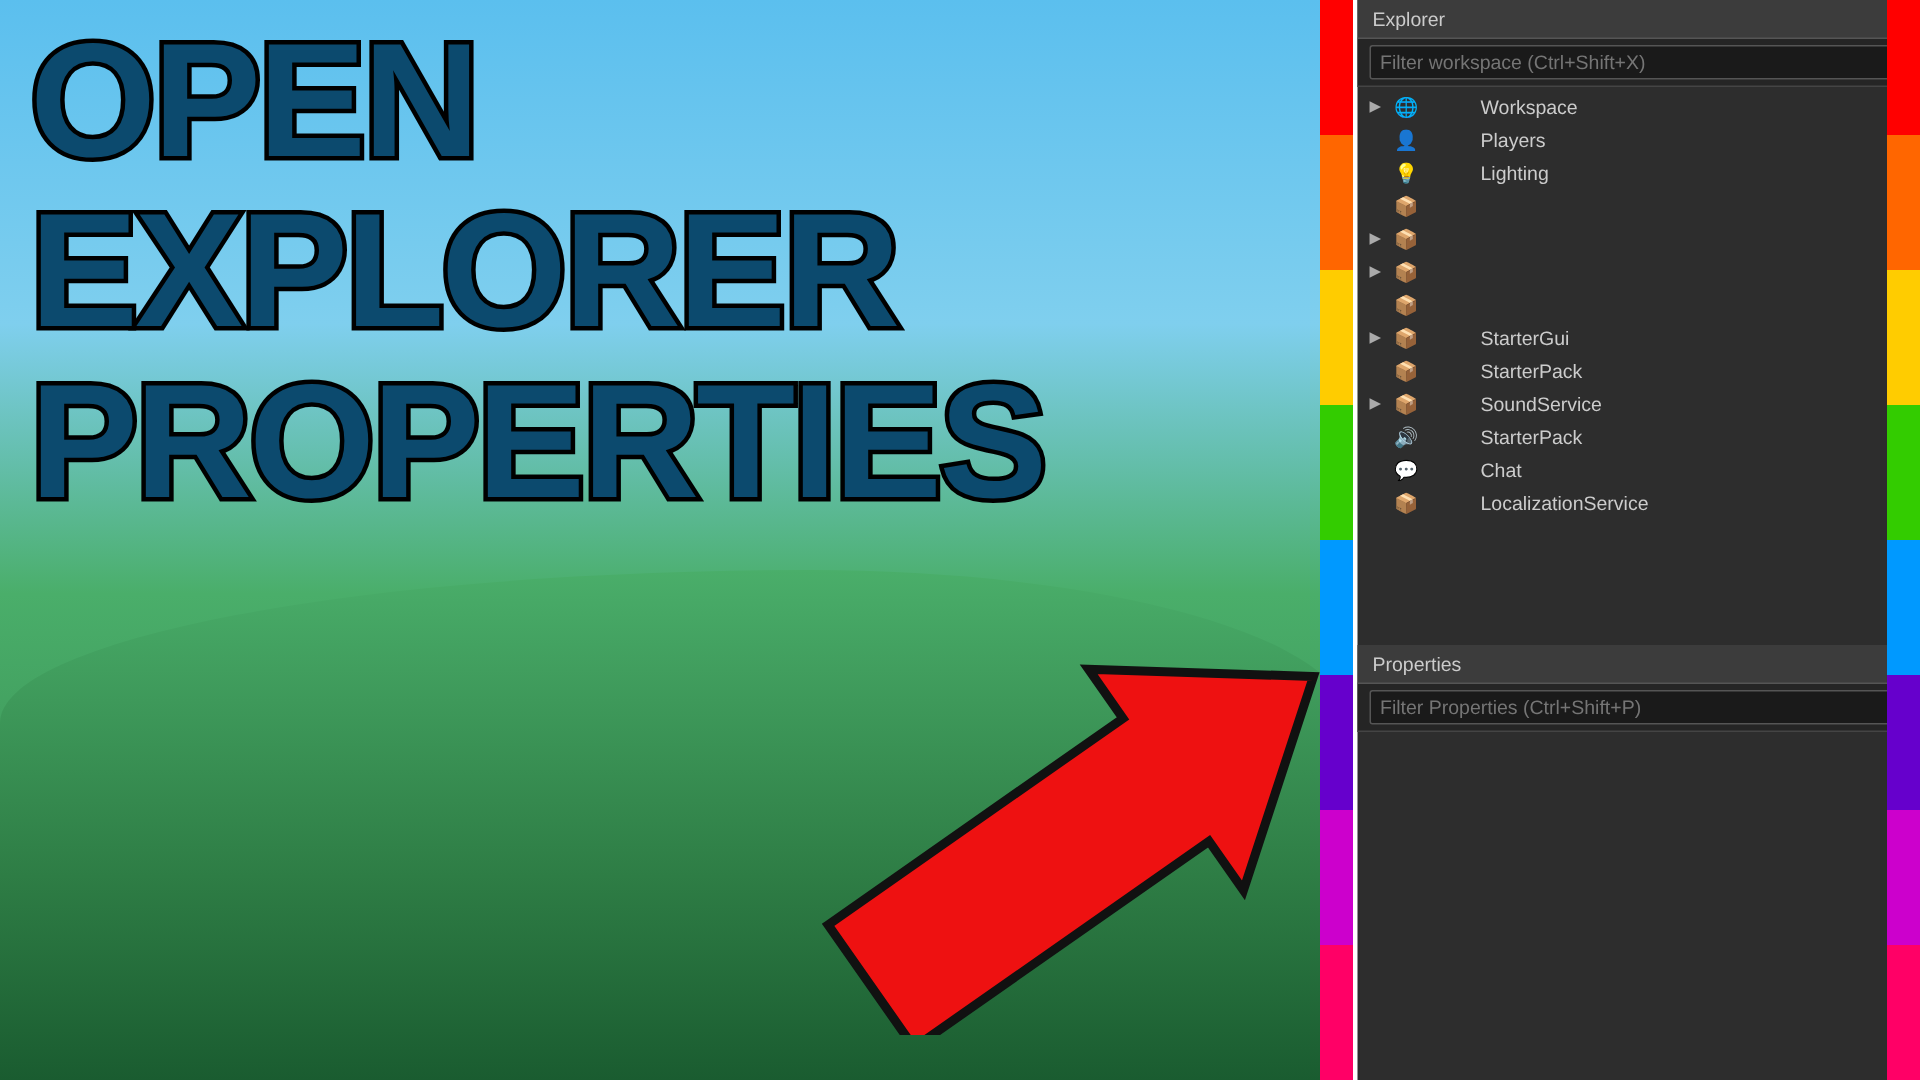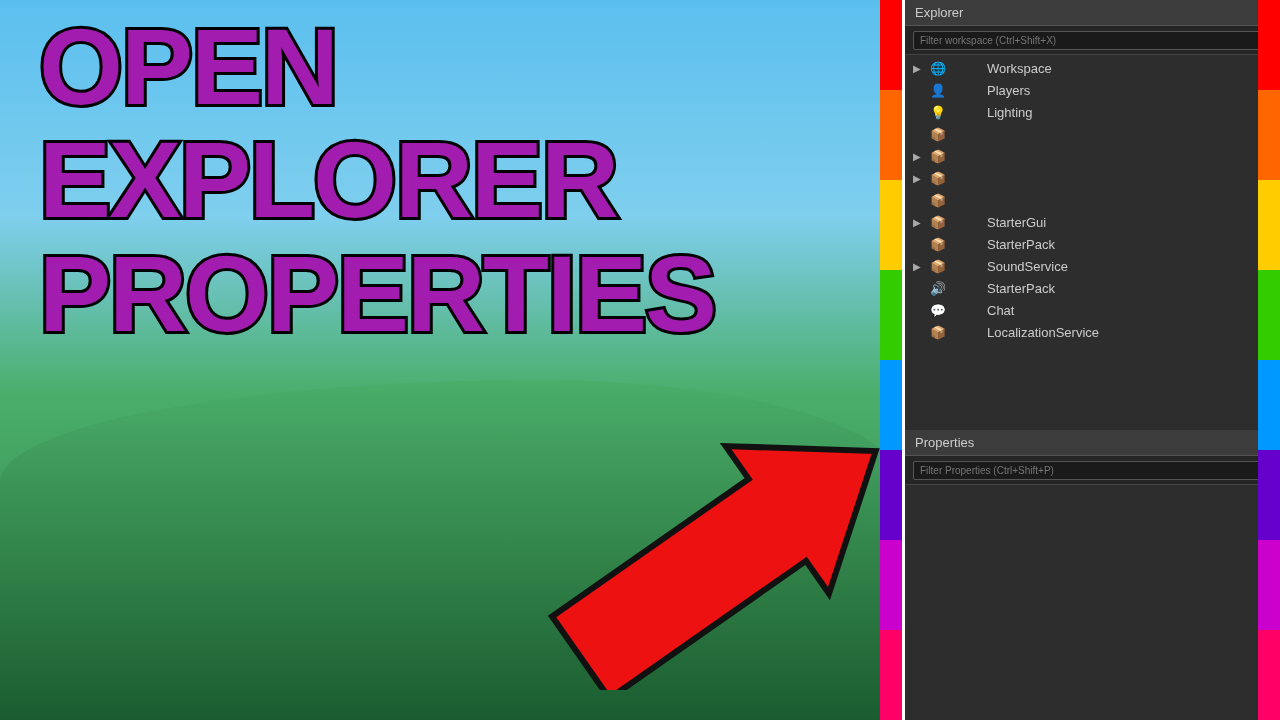--- a/index.html
+++ b/index.html
@@ -25,27 +25,26 @@
     }
 
     
     .big-text {
       position: absolute;
       left: 20px; top: 10px;
       font-family: 'Arial Black', Arial, sans-serif;
       font-weight: 900;
       font-size: 108px;
       line-height: 1.05;
-      color: #a21caf;
+      color: #0c4a6e;
       text-transform: uppercase;
       -webkit-text-stroke: 6px black;
       paint-order: stroke fill;
       z-index: 10;
       letter-spacing: -2px;
-      margin-left: 19px;
     }
 
     
     #rainbow-strip {
       position: absolute;
       left: 880px; top: 0;
       width: 22px; height: 720px;
       z-index: 20;
       display: flex;
       flex-direction: column;
@@ -99,21 +98,21 @@
       background: #252525;
       padding: 4px 8px;
       border-bottom: 1px solid #444;
     }
 
     .filter-bar input {
       width: 100%;
       background: #1a1a1a;
       border: 1px solid #555;
       color: #bbb;
-      font-size: 10px;
+      font-size: 13px;
       padding: 3px 6px;
       outline: none;
       border-radius: 2px;
     }
 
     .tree-list {
       flex: 1;
       overflow-y: auto;
       padding: 2px 0;
     }

